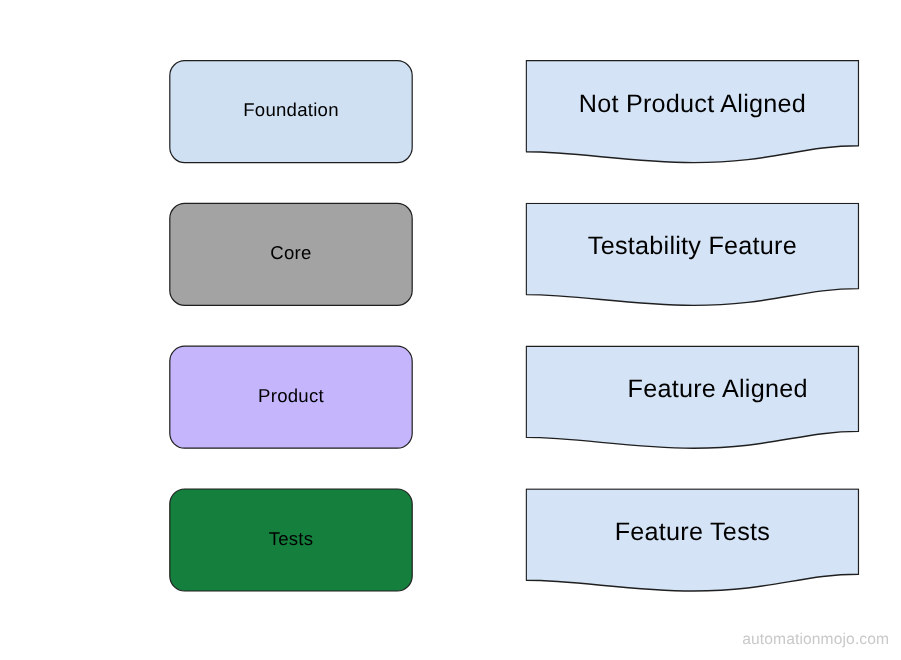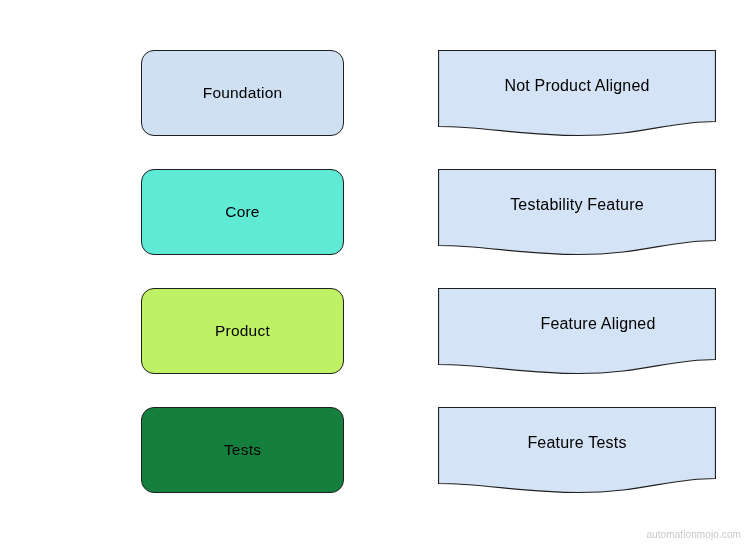--- a/index.html
+++ b/index.html
@@ -70,34 +70,34 @@
   }
   .doc-shape .doc-label {
     position: absolute;
     left: 0;
     top: 0;
     width: 278px;
     height: 72px;
     display: flex;
     align-items: center;
     justify-content: center;
-    font-size: 16px;
+    font-size: 21px;
     color: #000000;
     letter-spacing: 0.2px;
     line-height: 1;
     user-select: none;
     pointer-events: none;
   }
 
   
   #watermark {
     position: absolute;
     right: 10px;
     bottom: 10px;
-    font-size: 10px;
+    font-size: 13px;
     color: #c9c9c9;
     letter-spacing: 0.1px;
     user-select: none;
   }
 </style>
 </head>
 <body style="background: rgb(255, 255, 255);">
 
 <div id="canvas">
 
@@ -107,33 +107,33 @@
     </div>
     <div class="doc-shape">
       <svg width="278" height="90" viewBox="0 0 278 90" xmlns="http://www.w3.org/2000/svg">
         <path class="doc-path" d="M 0.5 0.5 L 277.5 0.5 L 277.5 71.5 C 230 71.5 205 85.5 140 85.5 C 85 85.5 45 76.5 0.5 76.5 Z" fill="#d4e3f5" stroke="#1f1f1f" stroke-width="1.2" stroke-linejoin="round"></path>
       </svg>
       <div class="doc-label" style="color: rgb(0, 0, 0);">Not Product Aligned</div>
     </div>
   </div>
 
   <div class="row" style="top:169px;">
-    <div class="layer-box" style="background-color: #5eead4; border-color: rgb(31, 31, 31);">
+    <div class="layer-box" style="background-color: #a3a3a3; border-color: rgb(31, 31, 31);">
       <span class="label" style="color: rgb(0, 0, 0);">Core</span>
     </div>
     <div class="doc-shape">
       <svg width="278" height="90" viewBox="0 0 278 90" xmlns="http://www.w3.org/2000/svg">
         <path class="doc-path" d="M 0.5 0.5 L 277.5 0.5 L 277.5 71.5 C 230 71.5 205 85.5 140 85.5 C 85 85.5 45 76.5 0.5 76.5 Z" fill="#d4e3f5" stroke="#1f1f1f" stroke-width="1.2" stroke-linejoin="round"></path>
       </svg>
       <div class="doc-label" style="color: rgb(0, 0, 0);">Testability Feature</div>
     </div>
   </div>
 
   <div class="row" style="top:288px;">
-    <div class="layer-box" style="background-color: #bef264; border-color: rgb(31, 31, 31);">
+    <div class="layer-box" style="background-color: #c4b5fd; border-color: rgb(31, 31, 31);">
       <span class="label" style="color: rgb(0, 0, 0);">Product</span>
     </div>
     <div class="doc-shape">
       <svg width="278" height="90" viewBox="0 0 278 90" xmlns="http://www.w3.org/2000/svg">
         <path class="doc-path" d="M 0.5 0.5 L 277.5 0.5 L 277.5 71.5 C 230 71.5 205 85.5 140 85.5 C 85 85.5 45 76.5 0.5 76.5 Z" fill="#d4e3f5" stroke="#1f1f1f" stroke-width="1.2" stroke-linejoin="round"></path>
       </svg>
       <div class="doc-label" style="color: rgb(0, 0, 0); padding-left: 21px;">Feature Aligned</div>
     </div>
   </div>
 

